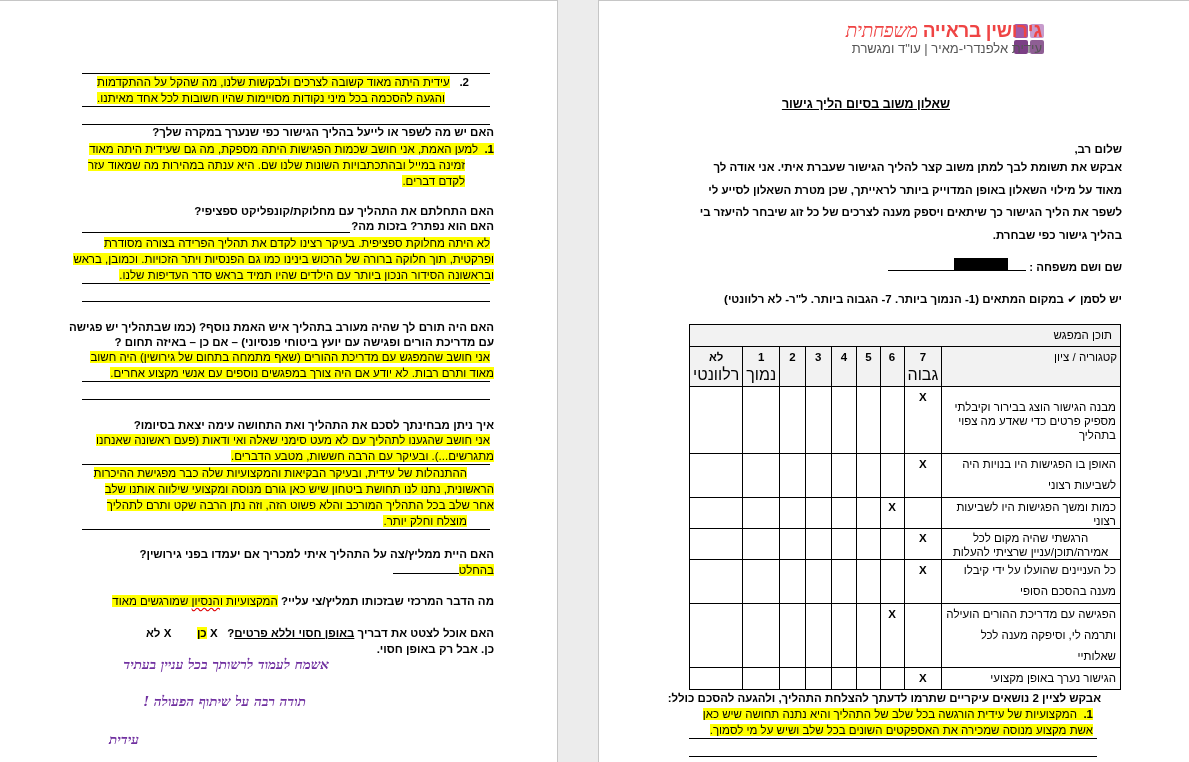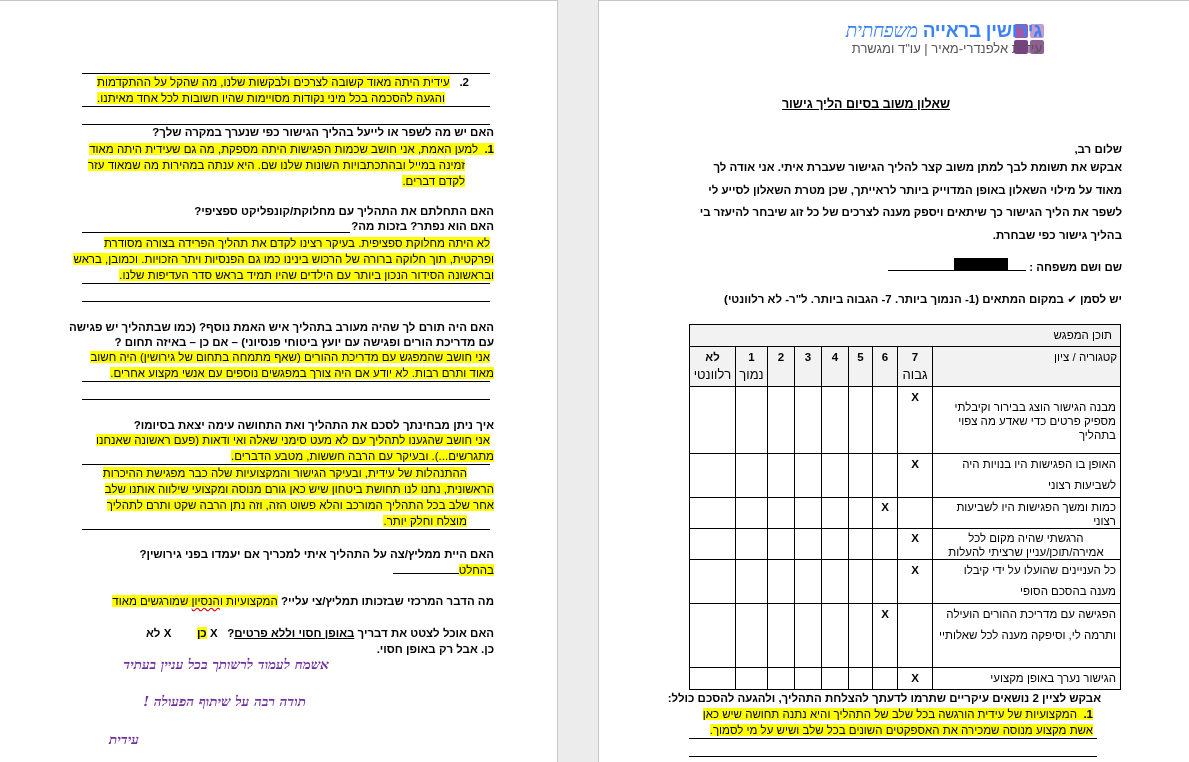--- a/index.html
+++ b/index.html
@@ -14,31 +14,31 @@
   .rtl { direction: rtl; unicode-bidi: embed; padding-left: 20px; }
   .t { font-size: 11.5px; line-height: 16px; white-space: nowrap; }
   .b { font-weight: bold; }
   .hl { background: #ffff00; }
   .u { text-decoration: underline; }
   .hr { position: absolute; height: 1px; background: #000; }
 
   
   .logo-squares { position: absolute; left: 415px; top: 23px; width: 31px; height: 31px; }
   .logo-squares span { position: absolute; width: 14px; height: 14px; border-radius: 2px; }
-  .logo-title { position: absolute; right: 147px; top: 18px; font-size: 19px; font-weight: bold; color: #3b82f6; white-space: nowrap; direction: rtl; letter-spacing: -0.3px; }
+  .logo-title { position: absolute; right: 147px; top: 18px; font-size: 19px; font-weight: bold; color: #ef4444; white-space: nowrap; direction: rtl; letter-spacing: -0.3px; }
   .logo-title i { font-weight: normal; font-family: "DejaVu Serif", serif; font-style: italic; }
   .logo-sub { position: absolute; right: 147px; top: 40px; font-size: 13px; color: #555; white-space: nowrap; direction: rtl; }
 
   
   table.rating { position: absolute; left: 90px; top: 323px; width: 432px; border-collapse: collapse; font-size: 11.5px; direction: rtl; }
   table.rating td { border: 1px solid #000; vertical-align: top; padding: 0 3px; line-height: 20px; }
   table.rating .group-head { background: #f2f2f2; text-align: right; padding-right: 8px; height: 22px; }
   table.rating .hdr-row td { background: #f2f2f2; text-align: center; font-weight: bold; line-height: 18px; height: 40px; padding-top: 1px; }
   table.rating .hdr-row td.cat-h { text-align: right; font-weight: normal; }
-  table.rating .hdr-row td small { font-weight: normal; font-size: 13px; display: block; }
+  table.rating .hdr-row td small { font-weight: normal; font-size: 16px; display: block; }
   table.rating td.cat { text-align: right; width: 188px; padding-right: 4px; }
   table.rating td.mark { text-align: center; font-weight: bold; }
   .tight { line-height: 14px !important; padding-top: 2px !important; }
 
   .hand { font-family: "DejaVu Serif", serif; font-style: italic; font-weight: bold; color: #7030a0; font-size: 13.5px; white-space: nowrap; direction: rtl; position: absolute; }
   .redact { display: inline-block; width: 54px; height: 13px; background: #000; vertical-align: middle; }
   .squiggle { text-decoration: underline wavy #d00; text-underline-offset: 2px; }
 </style>
 </head>
 <body>
@@ -76,21 +76,21 @@
   <div class="abs t rtl b" style="right:63px; top:333px;">עם מדריכת הורים ופגישה עם יועץ ביטוחי פנסיוני) – אם כן – באיזה תחום ?</div>
   <div class="abs t rtl" style="right:67px; top:348px;"><span class="hl">אני חושב שהמפגש עם מדריכת ההורים (שאף מתמחה בתחום של גירושין) היה חשוב</span></div>
   <div class="abs t rtl" style="right:63px; top:364px;"><span class="hl">מאוד ותרם רבות. לא יודע אם היה צורך במפגשים נוספים עם אנשי מקצוע אחרים.</span></div>
   <div class="hr" style="left:82px; top:380px; width:408px;"></div>
   <div class="hr" style="left:82px; top:398px; width:408px;"></div>
 
   <div class="abs t rtl b" style="right:63px; top:416px;">איך ניתן מבחינתך לסכם את התהליך ואת התחושה עימה יצאת בסיומו?</div>
   <div class="abs t rtl" style="right:67px; top:431px;"><span class="hl">אני חושב שהגענו לתהליך עם לא מעט סימני שאלה ואי ודאות (פעם ראשונה שאנחנו</span></div>
   <div class="abs t rtl" style="right:63px; top:447px;text-align:right;"><span class="hl">מתגרשים...). ובעיקר עם הרבה חששות, מטבע הדברים.</span></div>
   <div class="hr" style="left:82px; top:463px; width:408px;"></div>
-  <div class="abs t rtl" style="right:90px; top:464px;"><span class="hl">ההתנהלות של עידית, ובעיקר הגישור והמקצועיות שלה כבר מפגישת ההיכרות</span></div>
+  <div class="abs t rtl" style="right:90px; top:464px;"><span class="hl">ההתנהלות של עידית, ובעיקר הבקיאות והמקצועיות שלה כבר מפגישת ההיכרות</span></div>
   <div class="abs t rtl" style="right:63px; top:480px;margin-left:47px;"><span class="hl">הראשונית, נתנו לנו תחושת ביטחון שיש כאן גורם מנוסה ומקצועי שילווה אותנו שלב</span></div>
   <div class="abs t rtl" style="right:63px; top:496px;"><span class="hl">אחר שלב בכל התהליך המורכב והלא פשוט הזה, וזה נתן הרבה שקט ותרם לתהליך</span></div>
   <div class="abs t rtl" style="right:90px; top:512px;"><span class="hl">מוצלח וחלק יותר.</span></div>
   <div class="hr" style="left:82px; top:528px; width:408px;"></div>
 
   <div class="abs t rtl b" style="right:63px; top:545px;">האם היית ממליץ/צה על התהליך איתי למכריך אם יעמדו בפני גירושין?</div>
   <div class="abs t rtl" style="right:63px; top:561px;">
     <span class="hl">בהחלט</span><span style="display:inline-block; width:66px; border-bottom:1px solid #000; height:12px; vertical-align:baseline;"></span>
   </div>
 

